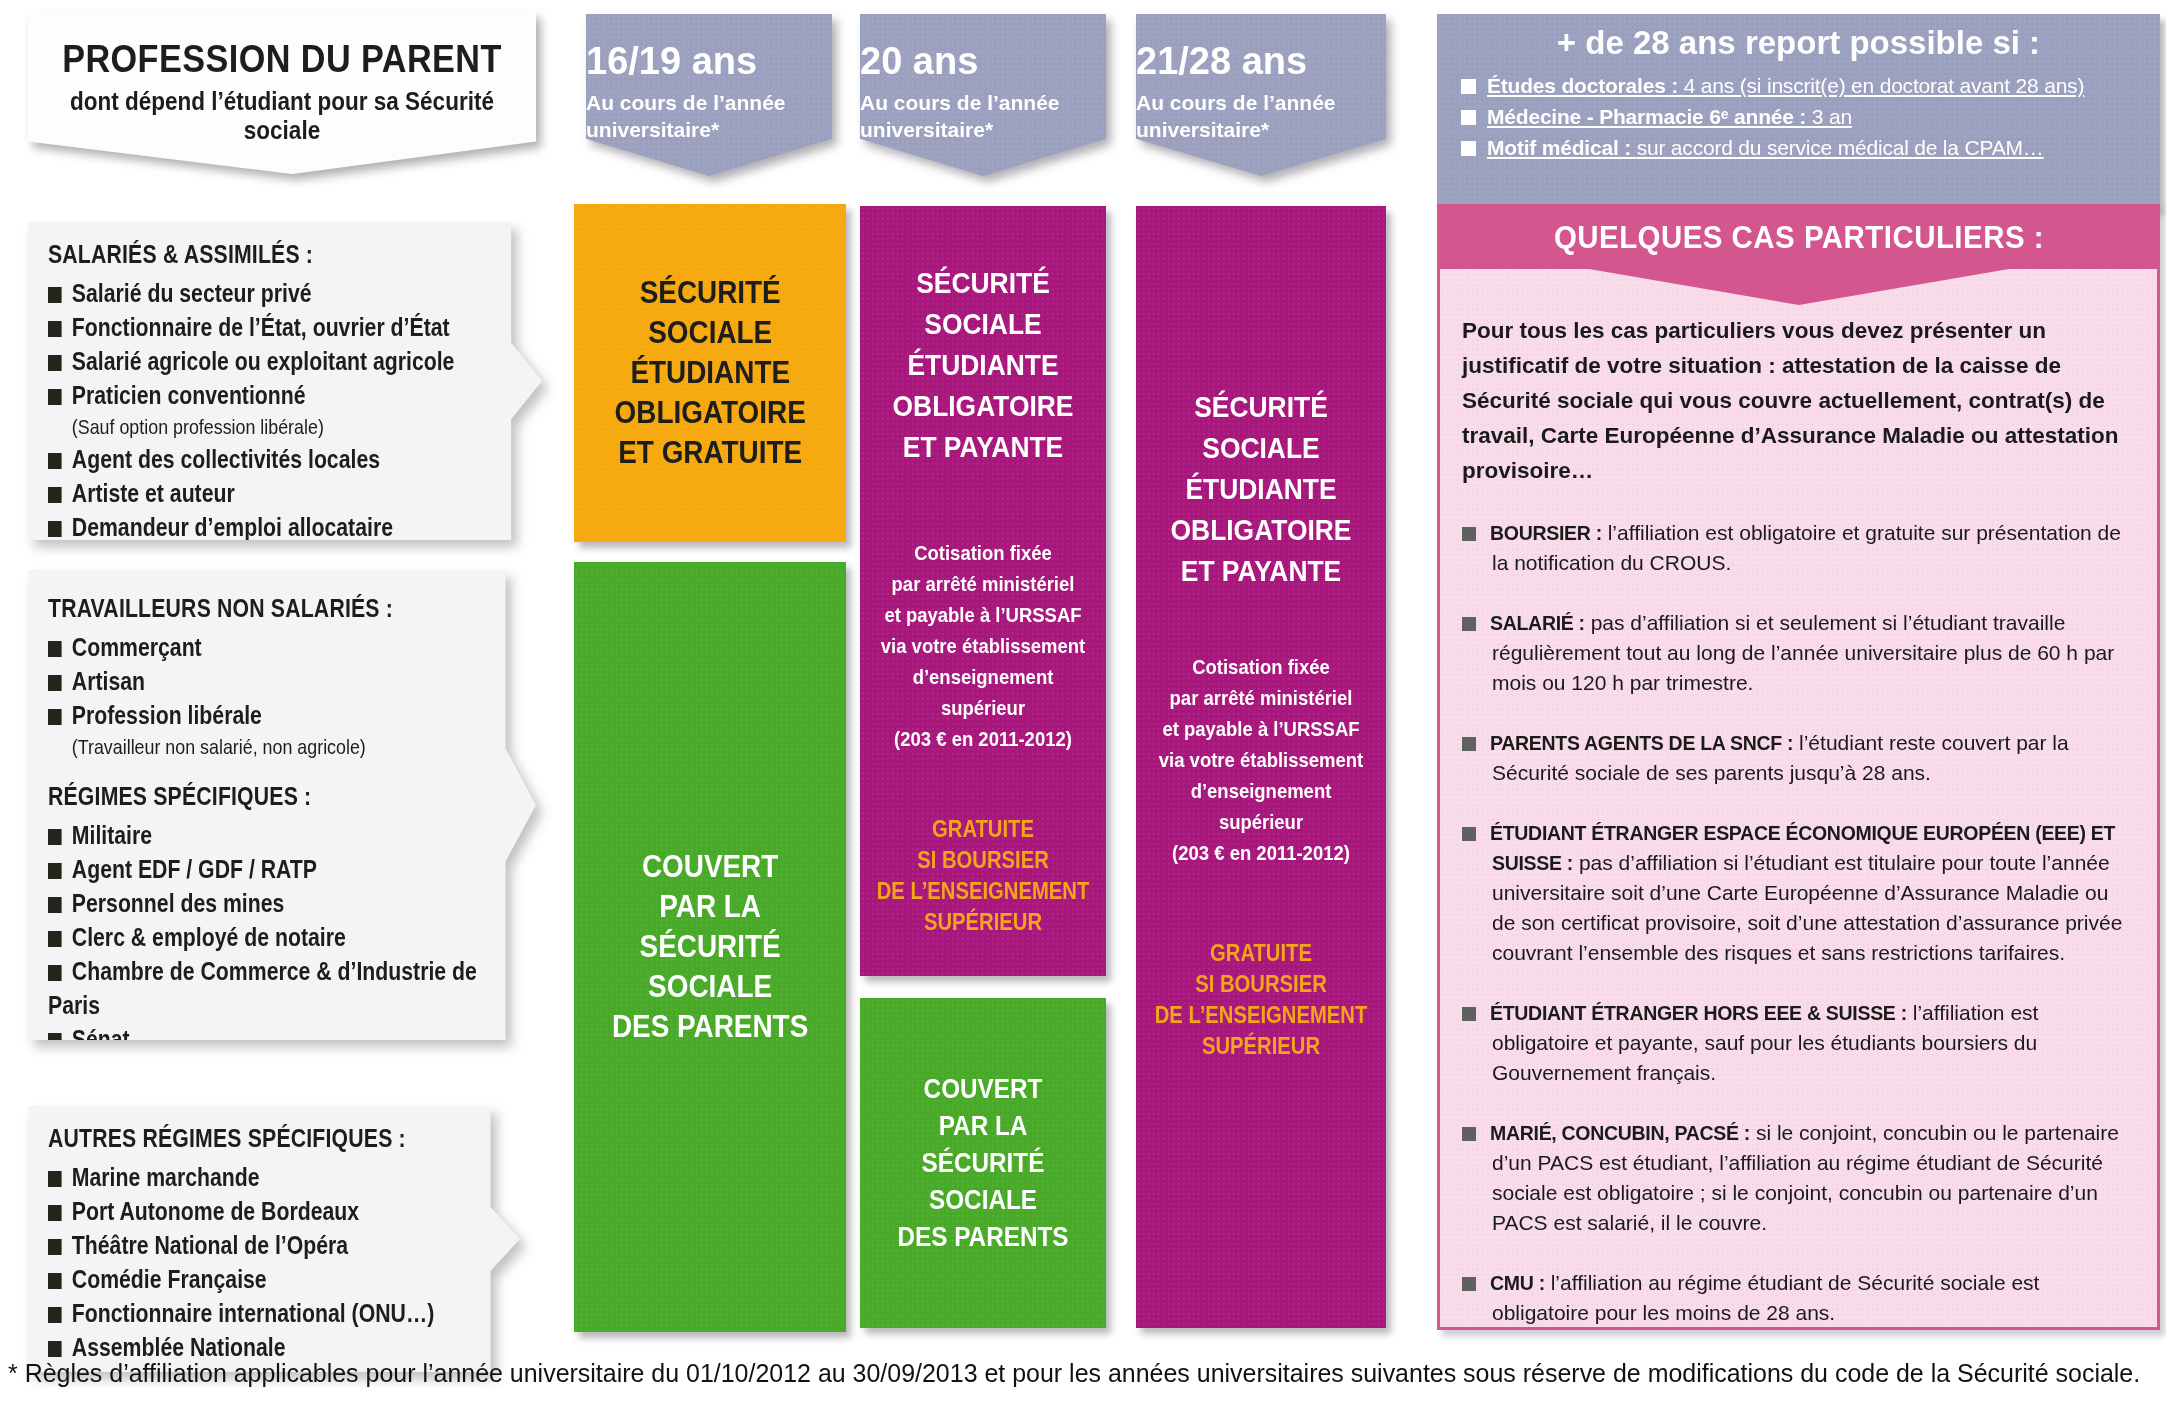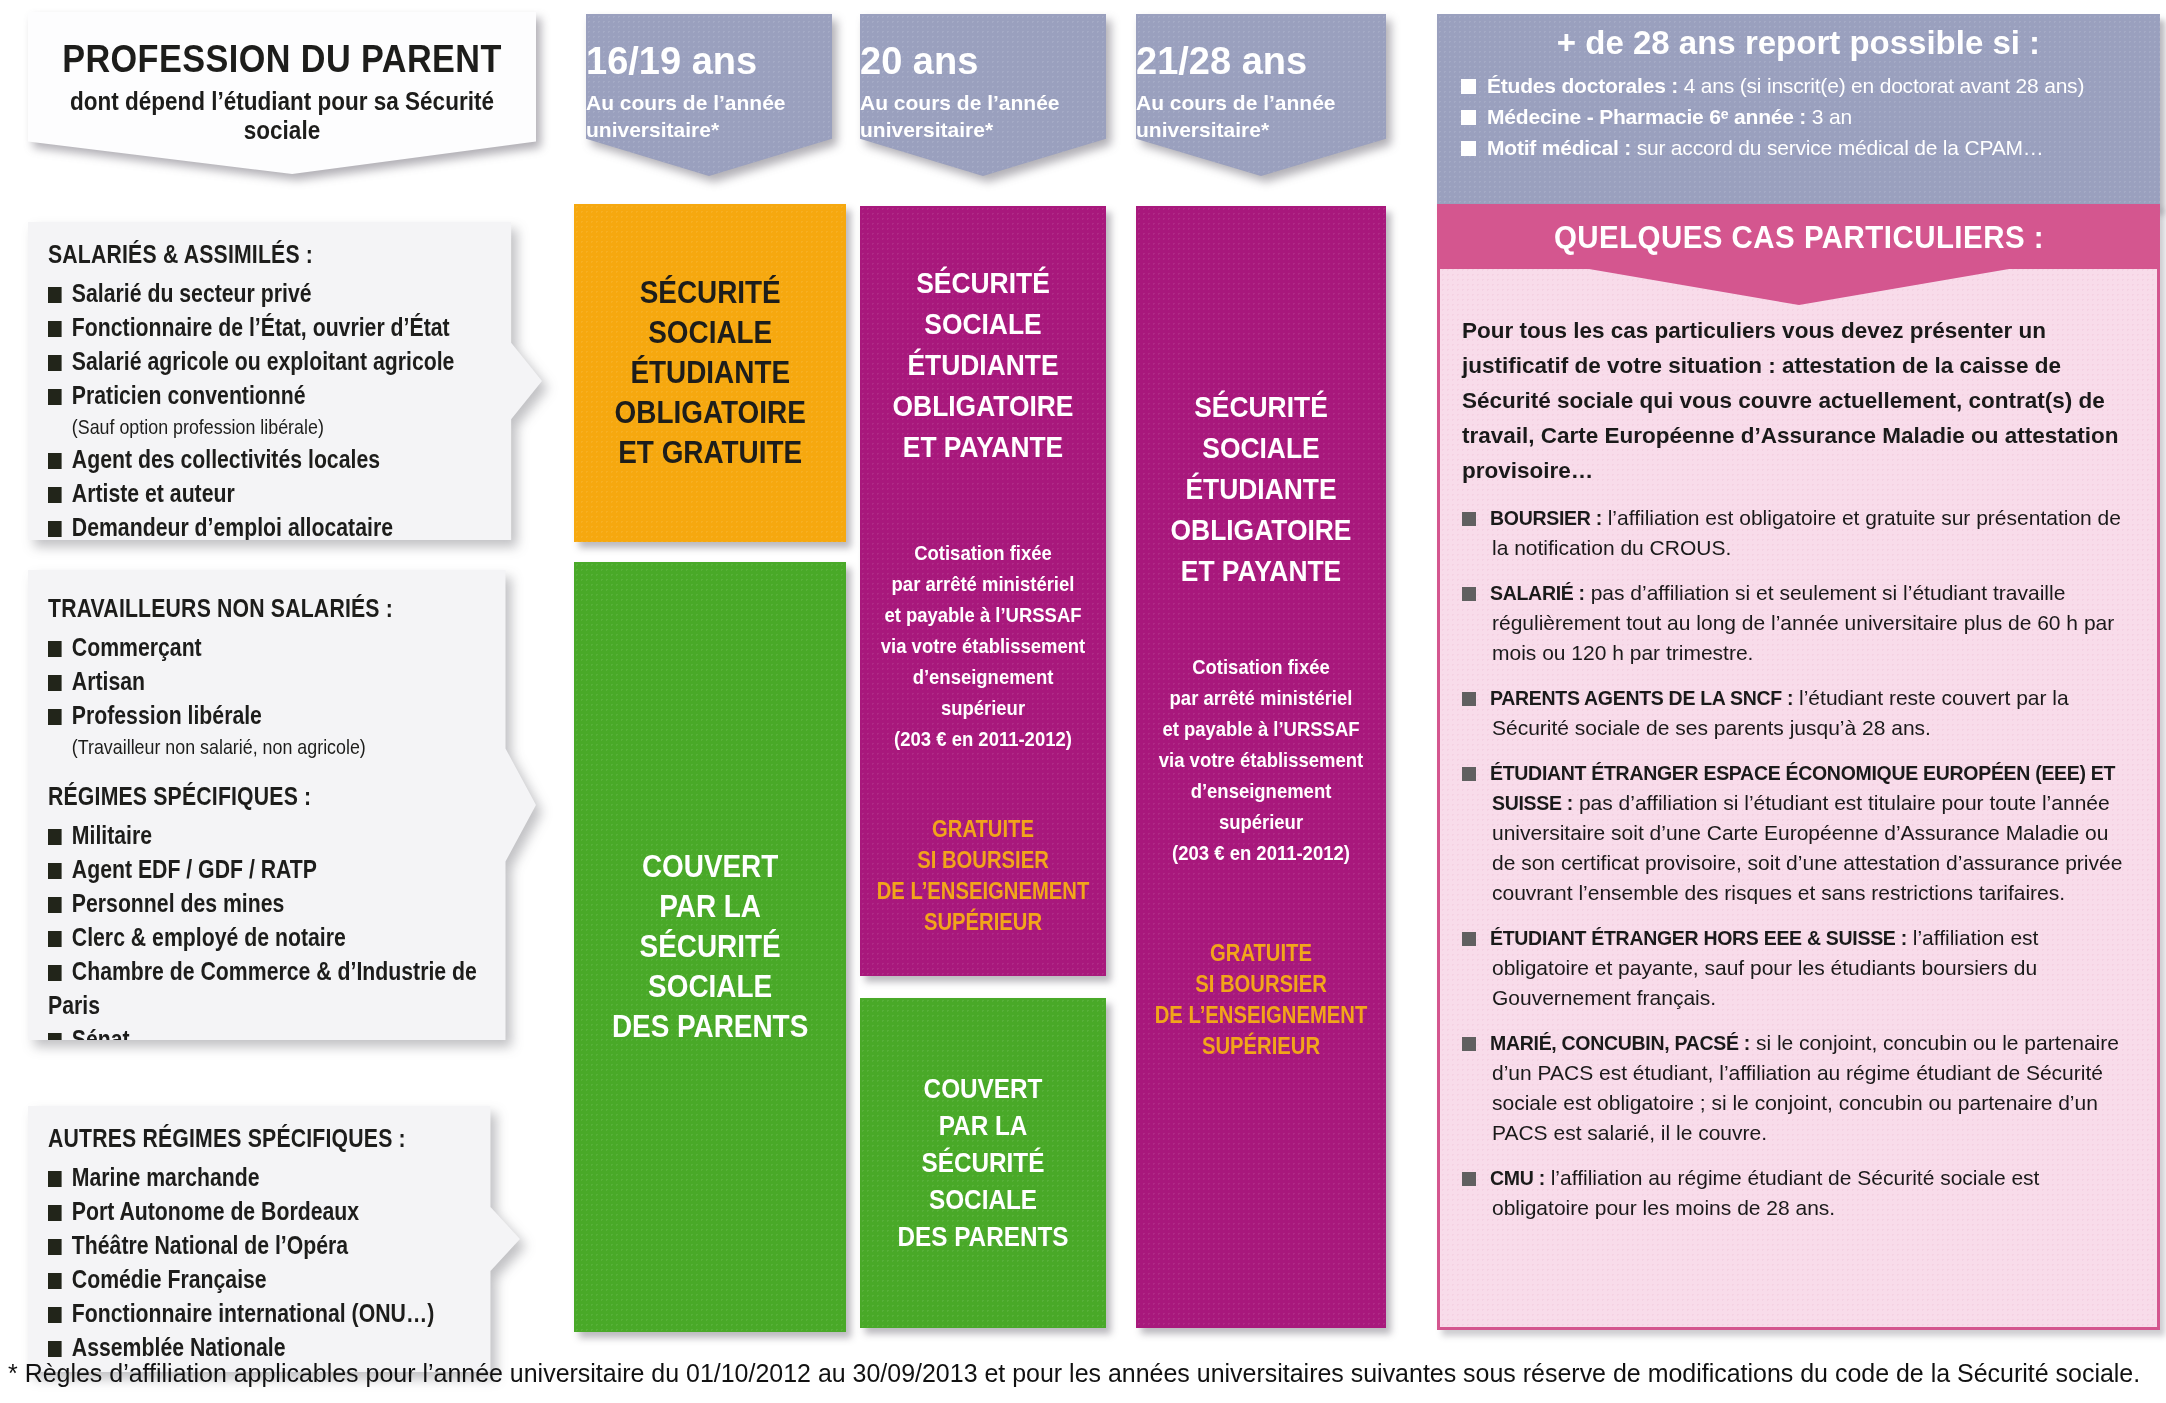--- a/index.html
+++ b/index.html
@@ -22,21 +22,21 @@
   .banner{top:14px;height:162px;}
   .b1{left:586px;width:246px;} .b2{left:860px;width:246px;} .b3{left:1136px;width:250px;}
   .banner-inner{padding-top:26px;text-align:left;color:#ffffff;}
   .age{font-size:38px;font-weight:800;}
   .age-note{font-size:21px;font-weight:700;line-height:27px;margin-top:6px;}
 
   
   .over28{left:1437px;top:14px;width:723px;height:194px;box-sizing:border-box;
           padding:10px 24px 0 24px;box-shadow:5px 6px 6px rgba(60,55,70,.35);color:#fff;}
   .o28-title{font-size:33px;font-weight:800;text-align:center;margin-bottom:8px;}
-  .o28-item{font-size:21px;line-height:31px;letter-spacing:-.2px;}
+  .o28-item{font-size:21px;line-height:31px;letter-spacing:-.2px;text-decoration:underline;}
   .o28-label{font-weight:800;}
   .wsq{display:inline-block;width:15px;height:15px;background:#ffffff;margin-right:11px;vertical-align:-1px;}
 
   
   .pro-block{background:#f4f4f6;box-sizing:border-box;
              clip-path:polygon(0 0,94% 0,94% 38%,100% 50%,94% 62%,94% 100%,0 100%);}
   .pb-wrap{filter:drop-shadow(6px 7px 6px rgba(50,50,60,.30));}
   .pb1{left:28px;top:222px;width:514px;height:318px;padding:14px 50px 0 20px;}
   .pb2{left:28px;top:570px;width:508px;height:470px;padding:20px 50px 0 20px;}
   .pb3{left:28px;top:1066px;width:492px;height:266px;padding:14px 50px 0 20px;}
@@ -71,21 +71,21 @@
   
   .pink-panel{left:1437px;top:204px;width:723px;height:1126px;box-sizing:border-box;
               background:#f8dcea;border:3px solid #d4568f;box-shadow:5px 6px 6px rgba(60,55,70,.25);
               background-image:radial-gradient(rgba(212,86,143,.07) 1px,rgba(0,0,0,0) 1px);background-size:5px 5px;}
   .pink-band{position:relative;height:62px;background:#d4568f;display:flex;align-items:center;justify-content:center;}
   .pink-band-title{color:#fff;font-size:31px;font-weight:800;letter-spacing:.5px;transform:scaleX(.95);}
   .pink-notch{position:absolute;left:50%;top:62px;transform:translateX(-50%);width:0;height:0;
               border-left:210px solid transparent;border-right:210px solid transparent;border-top:36px solid #d4568f;}
   .pink-body{padding:44px 26px 0 22px;}
   .case-intro{font-size:22.5px;font-weight:800;line-height:35px;color:#1a1a1a;margin-bottom:10px;}
-  .case-item{margin-top:15px;font-size:21px;line-height:30px;color:#1a1a1a;padding-left:30px;}
+  .case-item{margin-top:30px;font-size:21px;line-height:30px;color:#1a1a1a;padding-left:30px;}
   .case-sq{display:inline-block;width:14px;height:14px;background:#606060;margin-left:-30px;margin-right:14px;vertical-align:-1px;}
   .case-label{font-weight:800;font-size:19.5px;letter-spacing:-.3px;}
 
   
   .footnote{left:8px;top:1358px;font-size:26px;color:#111;white-space:nowrap;
             transform:scaleX(.96);transform-origin:0 0;}
 </style>
 </head>
 <body>
 

